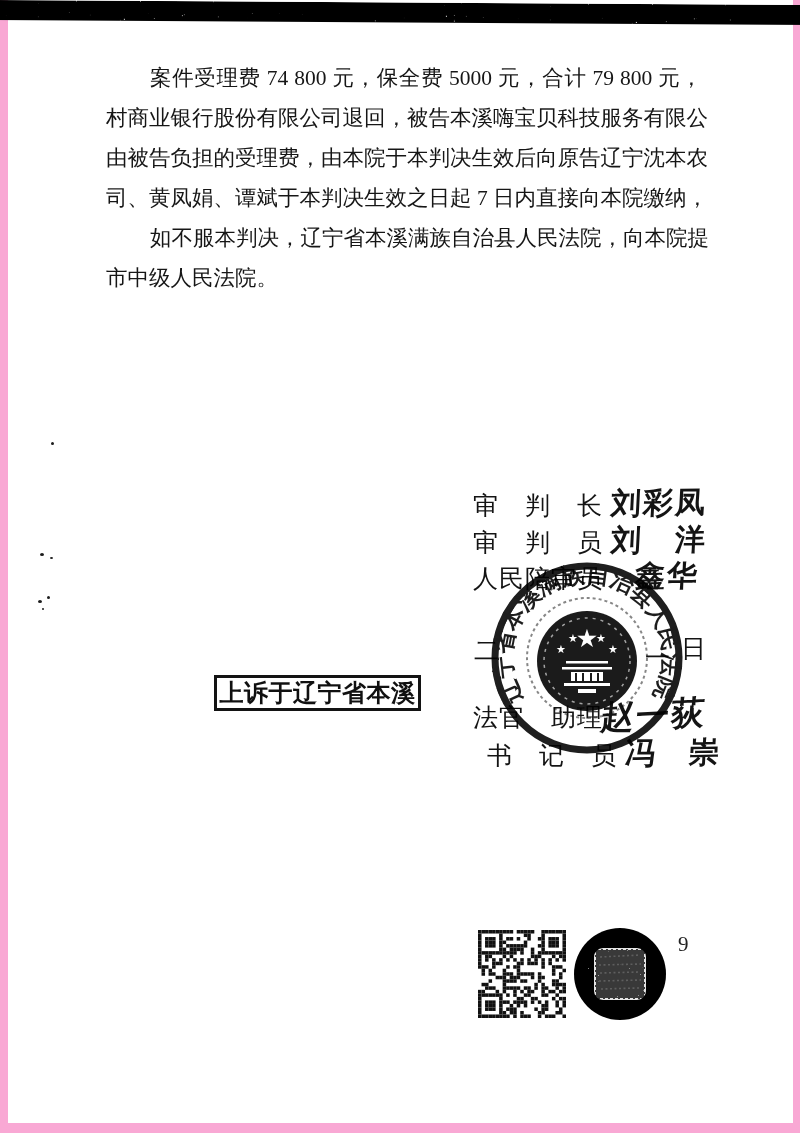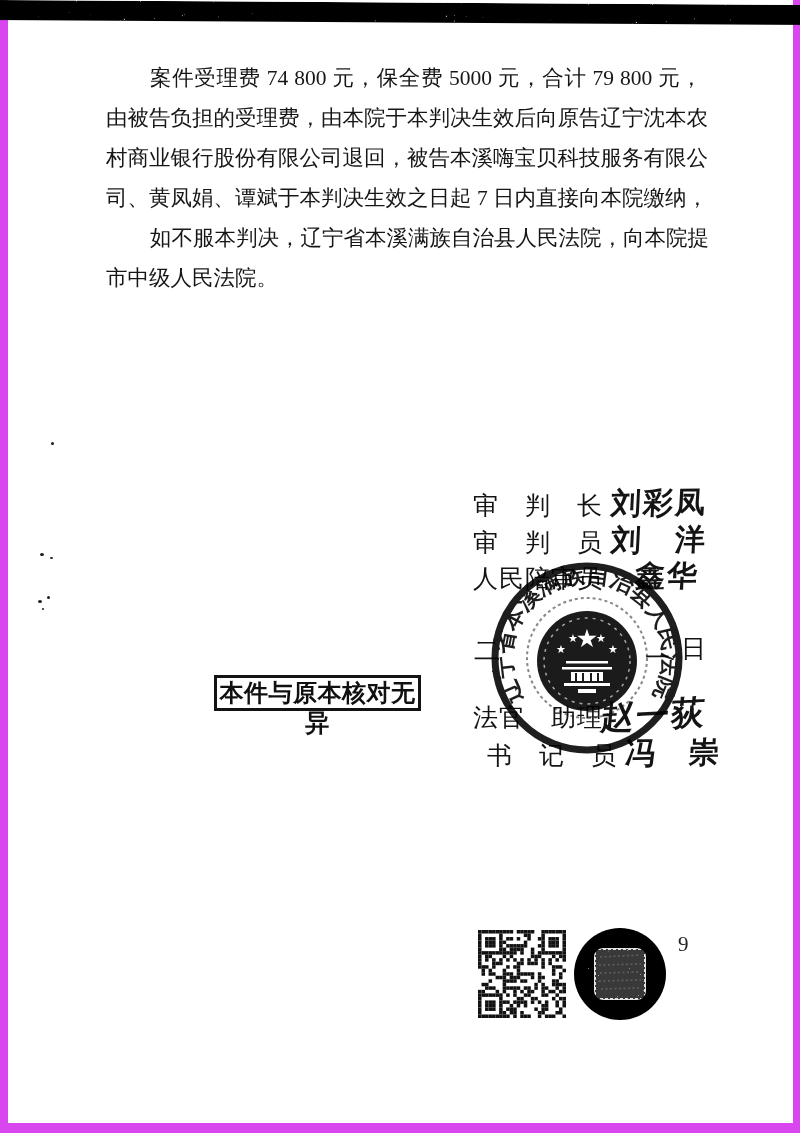--- a/index.html
+++ b/index.html
@@ -1,17 +1,17 @@
 <!DOCTYPE html>
 <html><head>
 <meta charset="utf-8">
 <style>
   html,body{margin:0;padding:0;}
   body{background:#e9e9e9;font-family:"Liberation Serif","DejaVu Serif",serif;}
-  .screen{position:relative;width:800px;height:1133px;background:#d946ef;overflow:hidden;}
+  .screen{position:relative;width:800px;height:1133px;background:#f9a8d4;overflow:hidden;}
   .page{position:absolute;left:8px;top:0;width:785px;height:1123px;background:#ffffff;}
 
   
   .topband{position:absolute;left:-6px;top:0;width:812px;height:26px;transform:rotate(0.35deg);transform-origin:left top;}
 
   
   .bodytext{position:absolute;left:106px;top:58px;width:596px;color:#161616;}
   .bodyline{height:40px;line-height:40px;font-size:21.5px;white-space:nowrap;
             text-align:justify;text-align-last:justify;}
   .bodyline.end{text-align-last:left;white-space:normal;}
@@ -77,22 +77,22 @@
         </filter>
       </defs>
       <rect x="0" y="3" width="812" height="9" fill="#111" filter="url(#speckA)"></rect>
       <rect x="0" y="0" width="812" height="20" fill="#111" filter="url(#speckB)"></rect>
       <rect x="560" y="6" width="252" height="8" fill="#111" filter="url(#speckA)"></rect>
     </svg>
   </div>
 
   <div class="bodytext">
     <div class="bodyline indent">案件受理费 74 800 元，保全费 5000 元，合计 79 800 元，</div>
+    <div class="bodyline">村商业银行股份有限公司退回，被告本溪嗨宝贝科技服务有限公</div>
     <div class="bodyline">由被告负担的受理费，由本院于本判决生效后向原告辽宁沈本农</div>
-    <div class="bodyline">村商业银行股份有限公司退回，被告本溪嗨宝贝科技服务有限公</div>
     <div class="bodyline">司、黄凤娟、谭斌于本判决生效之日起 7 日内直接向本院缴纳，</div>
     <div class="bodyline indent">如不服本判决，辽宁省本溪满族自治县人民法院，向本院提</div>
     <div class="bodyline end">市中级人民法院。</div>
   </div>
 
   <div class="sigrow r1">
     <span class="siglabel">审　判　长</span>
     <span class="signame">刘彩凤</span>
   </div>
   <div class="sigrow r2">
@@ -109,21 +109,21 @@
   </div>
   <div class="sigrow r5">
     <span class="siglabel">书　记　员</span>
     <span class="signame">冯　崇</span>
   </div>
 
   <span class="datefrag df-left">二</span>
   <span class="datefrag df-mid">一</span>
   <span class="datefrag df-right">日</span>
 
-  <div class="verifybox">本件与原本核对无异</div>
+  <div class="verifybox">上诉于辽宁省本溪</div>
 
   <div class="courtseal">
     <svg width="200" height="200" viewBox="0 0 200 200">
       <circle cx="100" cy="100" r="92" fill="none" stroke="#121212" stroke-width="7"></circle>
       <circle cx="100" cy="100" r="60" fill="none" stroke="#161616" stroke-width="2" stroke-dasharray="3 3" opacity="0.55"></circle>
       <defs>
         <path id="sealArc" d="M 100,176 a 76,76 0 1,1 0.15,0" fill="none"></path>
       </defs>
       <text font-family="'Liberation Serif','DejaVu Serif',serif" font-size="23" font-weight="bold" fill="#101010">
         <textPath href="#sealArc" startOffset="76" textLength="322" lengthAdjust="spacingAndGlyphs">辽宁省本溪满族自治县人民法院</textPath>

